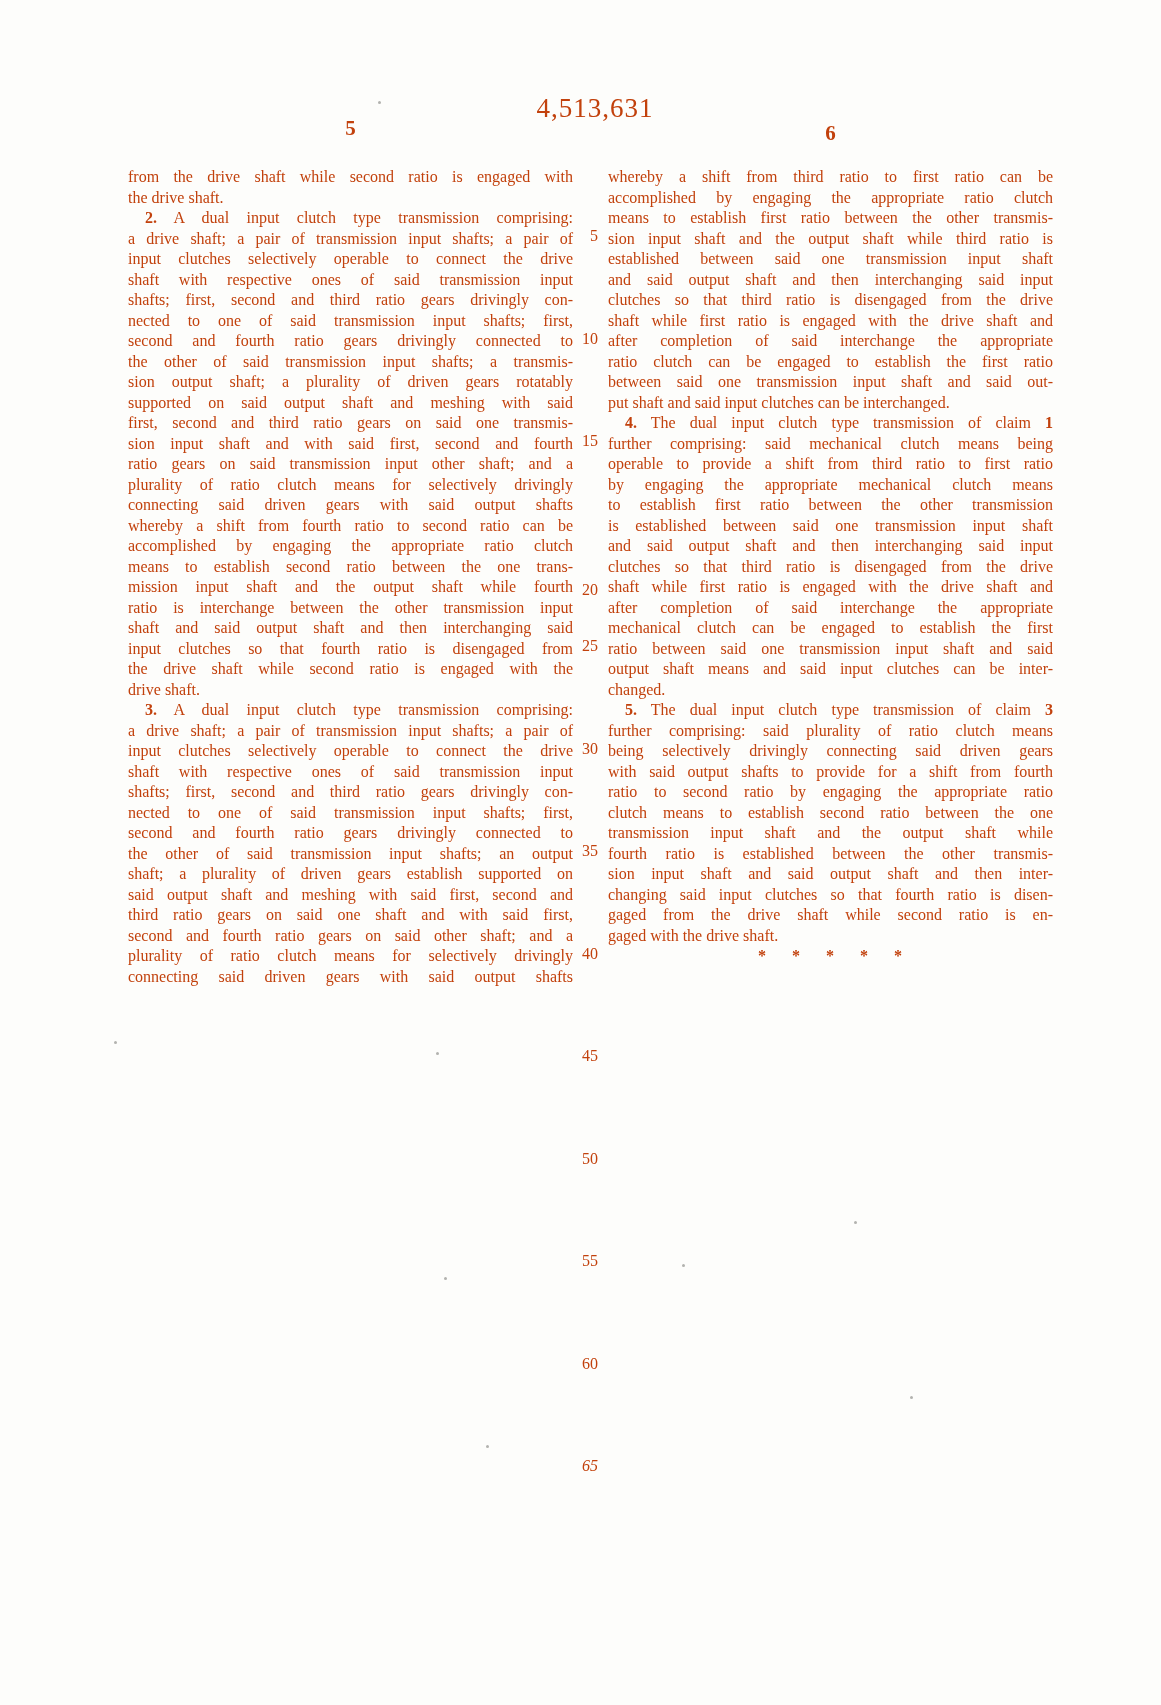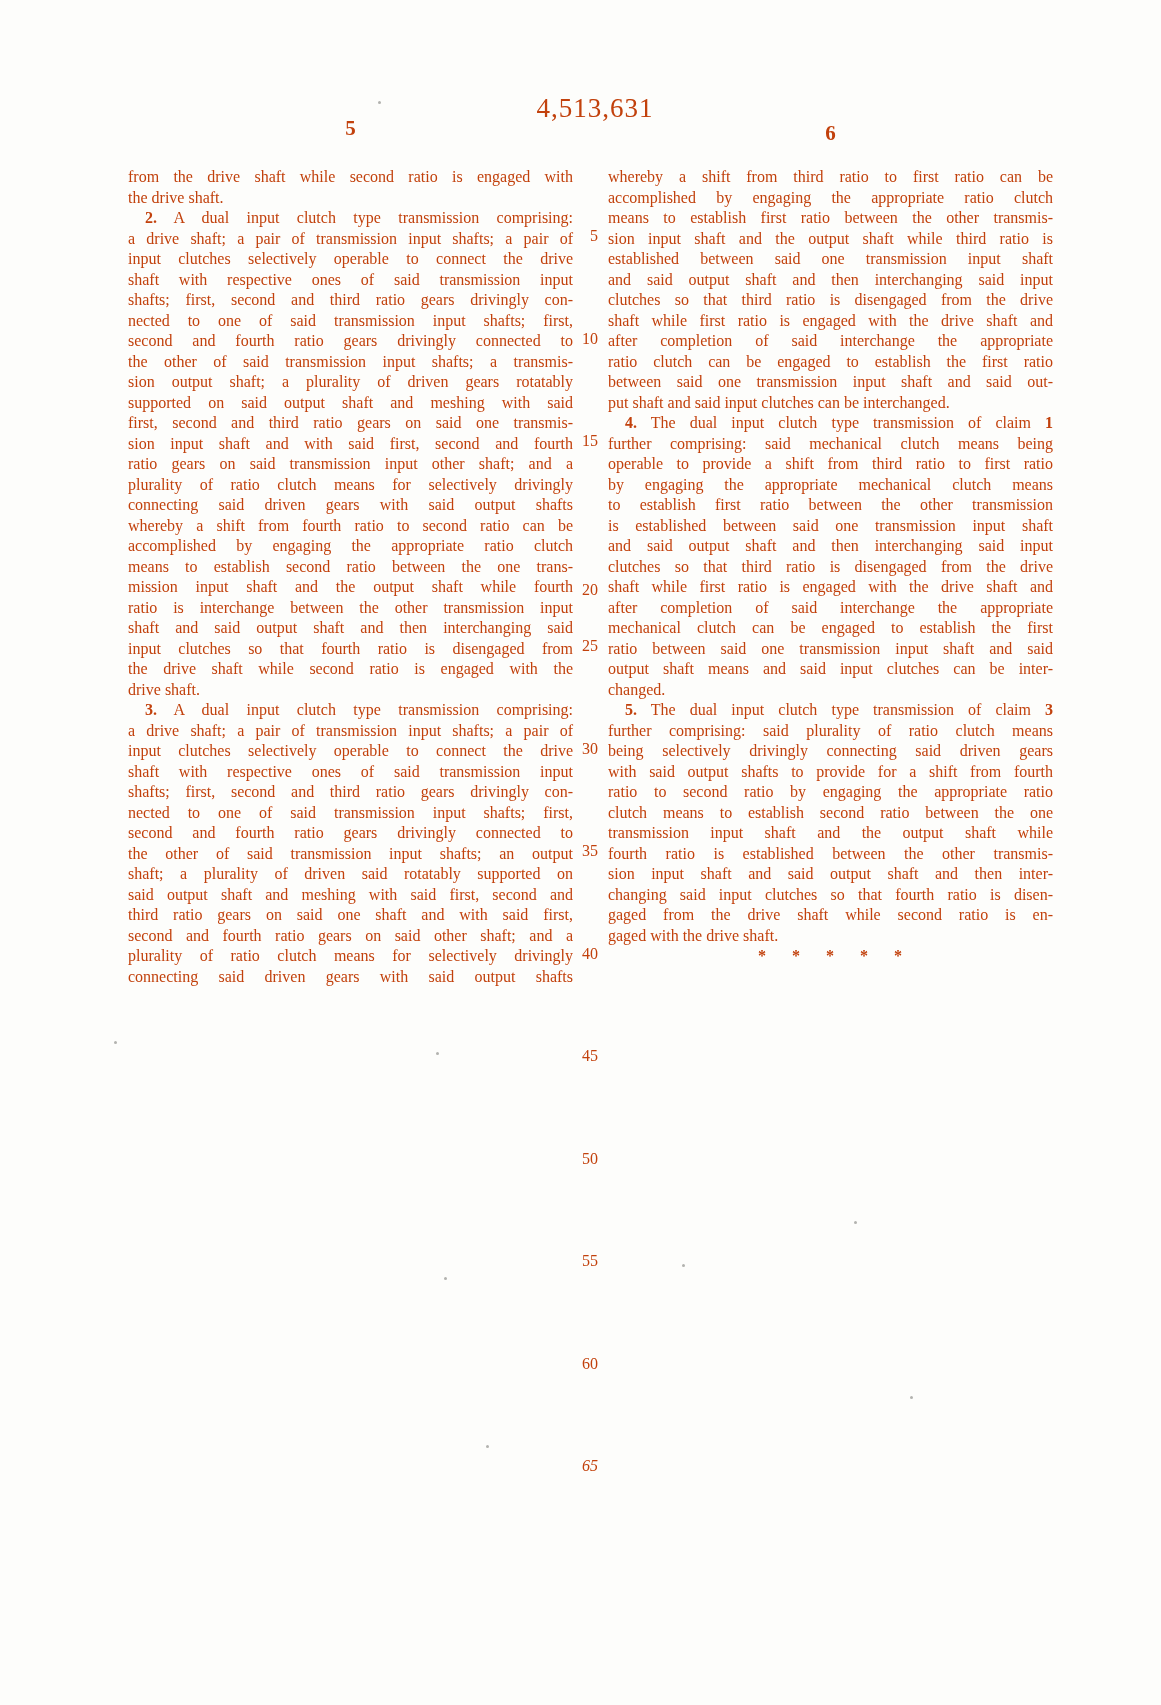--- a/index.html
+++ b/index.html
@@ -121,21 +121,21 @@
         <div class="tline">the drive shaft while second ratio is engaged with the</div>
         <div class="tline end">drive shaft.</div>
         <div class="tline indent"><b>3.</b> A dual input clutch type transmission comprising:</div>
         <div class="tline">a drive shaft; a pair of transmission input shafts; a pair of</div>
         <div class="tline">input clutches selectively operable to connect the drive</div>
         <div class="tline">shaft with respective ones of said transmission input</div>
         <div class="tline">shafts; first, second and third ratio gears drivingly con-</div>
         <div class="tline">nected to one of said transmission input shafts; first,</div>
         <div class="tline">second and fourth ratio gears drivingly connected to</div>
         <div class="tline">the other of said transmission input shafts; an output</div>
-        <div class="tline">shaft; a plurality of driven said rotatably supported on</div>
+        <div class="tline">shaft; a plurality of driven gears establish supported on</div>
         <div class="tline">said output shaft and meshing with said first, second and</div>
         <div class="tline">third ratio gears on said one shaft and with said first,</div>
         <div class="tline">second and fourth ratio gears on said other shaft; and a</div>
         <div class="tline">plurality of ratio clutch means for selectively drivingly</div>
         <div class="tline">connecting said driven gears with said output shafts</div>
       </div>
   </div>
 
   <div class="column right">
     <div id="right-lines">

